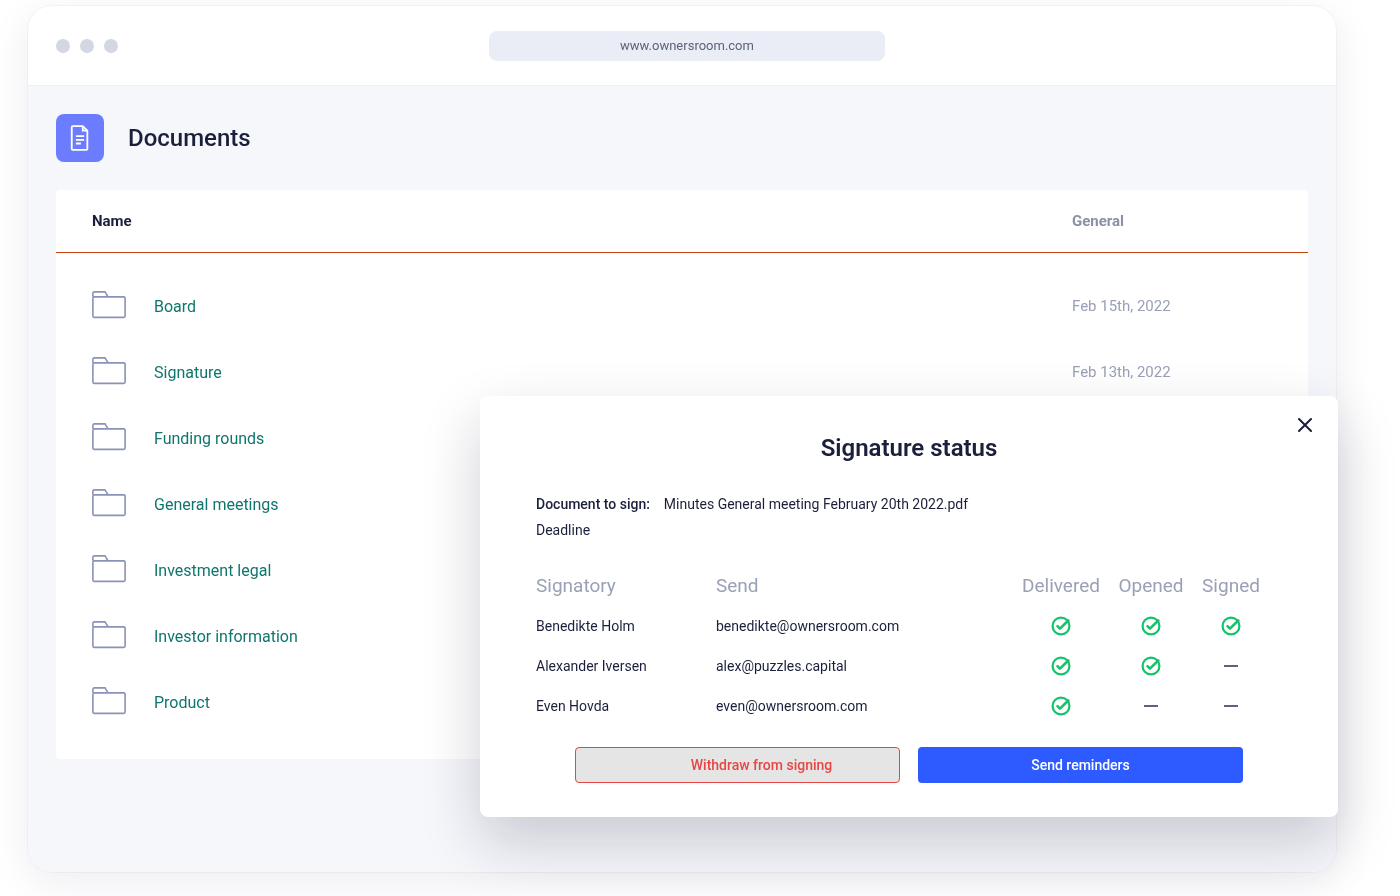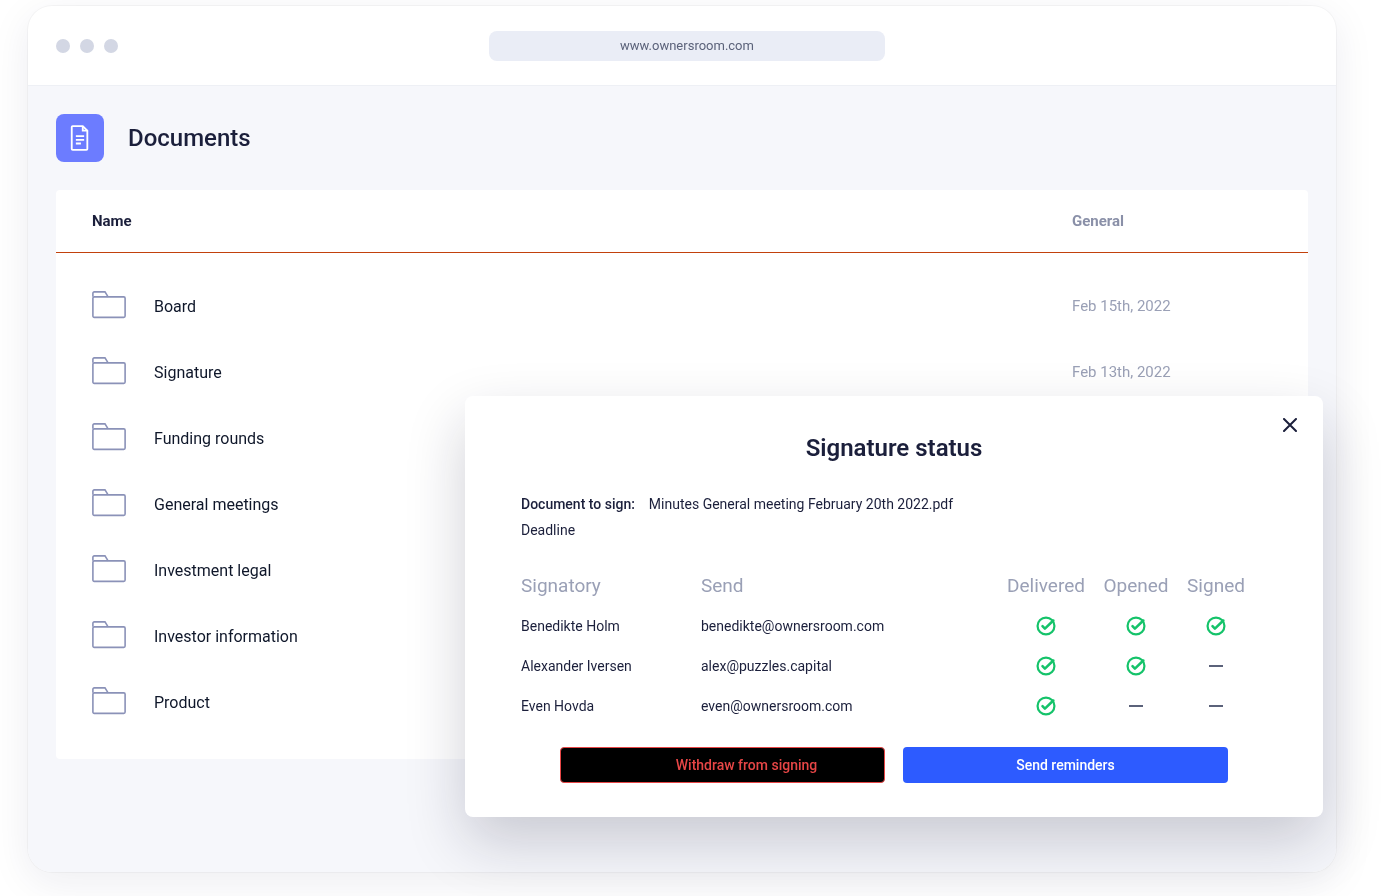--- a/index.html
+++ b/index.html
@@ -96,33 +96,33 @@
   .rows { padding: 20px 0 24px 0; }
   .row {
     display: flex;
     align-items: center;
     padding: 16px 36px;
     gap: 28px;
   }
   .folder-i svg { width: 34px; height: 30px; }
   .row-name {
     flex: 1;
-    color: #0f172a;
+    color: #0f766e;
     font-size: 16px;
   }
   .row-mod {
     width: 200px;
     color: #9aa0b6;
     font-size: 15px;
   }
 
   
   .modal {
     position: absolute;
-    left: 465px;
+    left: 480px;
     top: 396px;
     width: 858px;
     background: #fff;
     border-radius: 8px;
     box-shadow: 0 25px 60px rgba(20,20,50,0.20);
     padding: 38px 56px 34px 56px;
   }
   .modal-close {
     position: absolute;
     top: 18px; right: 22px;
@@ -184,21 +184,21 @@
     width: 325px;
     border-radius: 4px;
     font-size: 14px;
     font-weight: 500;
     display: flex; align-items: center; justify-content: center;
     cursor: pointer;
   }
   .btn-withdraw {
     border: 1px solid #e74646;
     color: #e74646;
-    background: #000000;
+    background: #e5e5e5;
     padding-left: 48px;
   }
   .btn-send {
     background: #2d5bff;
     color: #fff;
     border: none;
   }
 </style>
 </head>
 <body>

